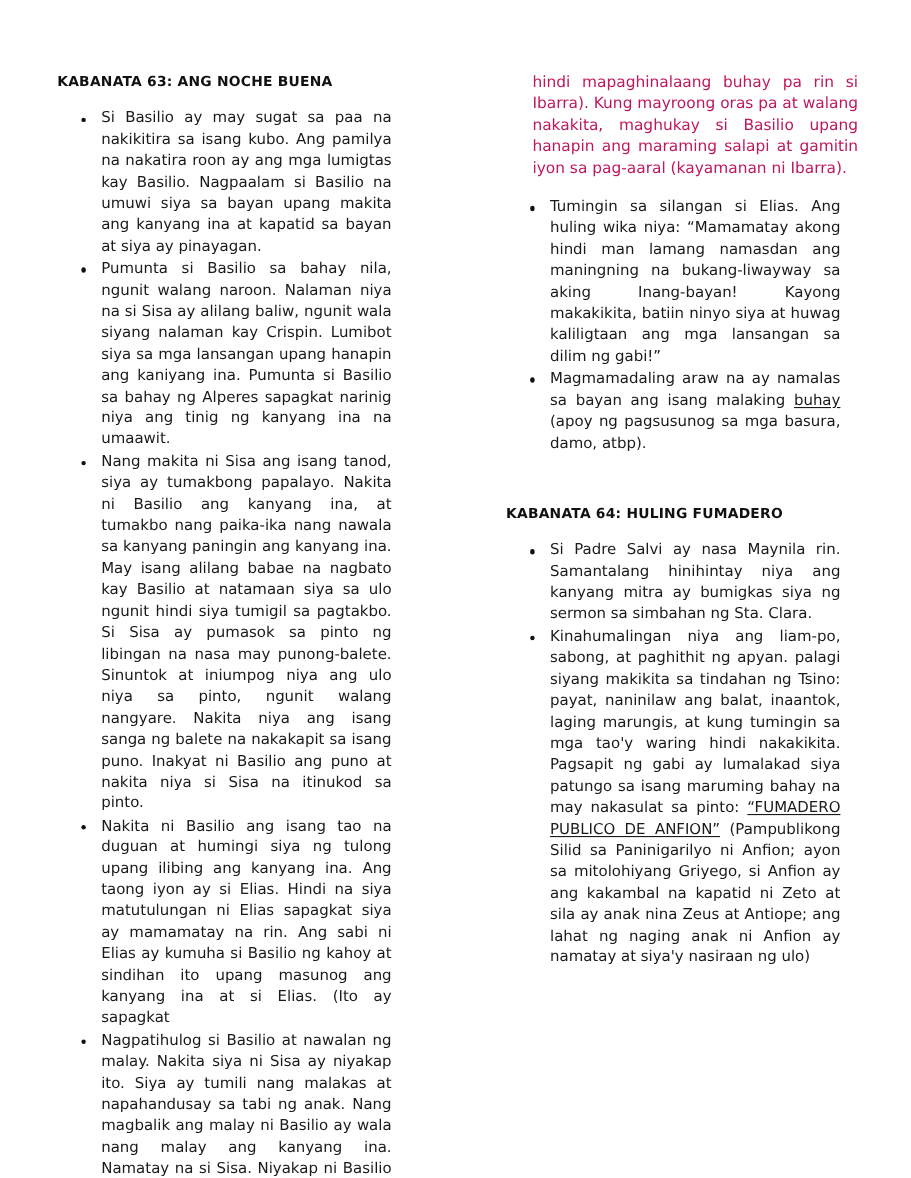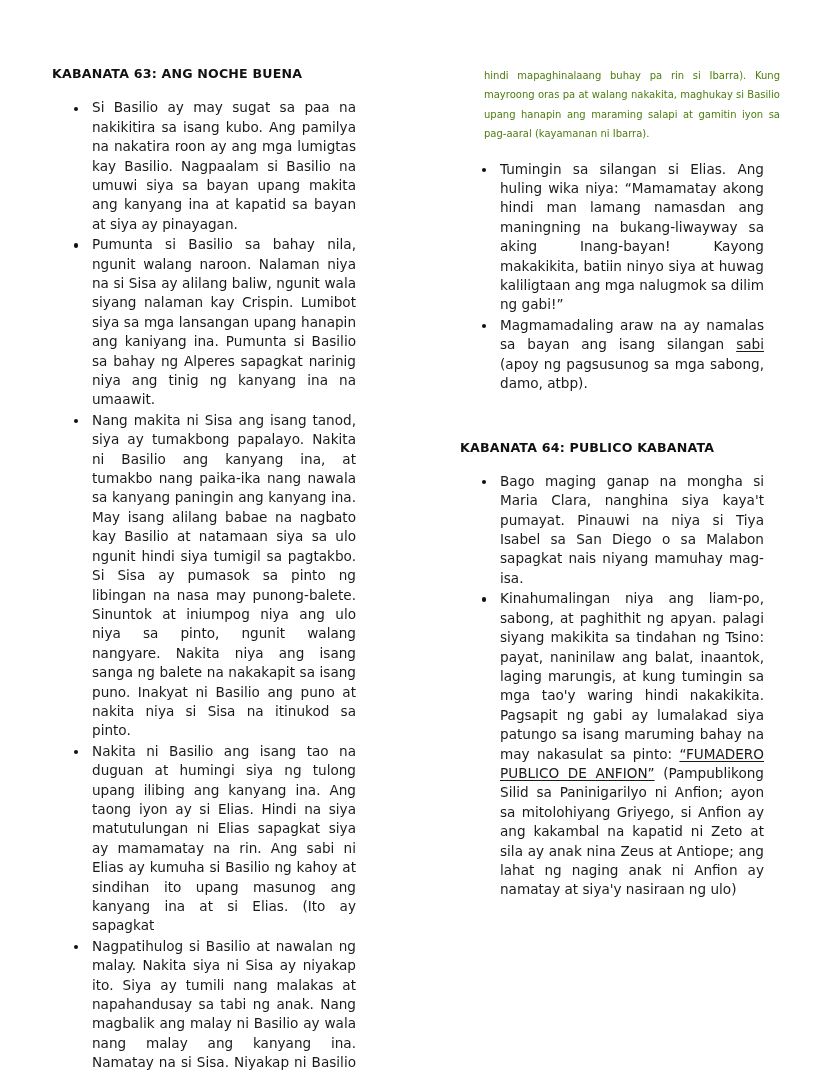--- a/index.html
+++ b/index.html
@@ -66,25 +66,25 @@
     top: 8.2px;
     width: 4.4px;
     height: 4.4px;
     border-radius: 50%;
     background: #111111;
   }
   
   p.cont {
     margin: 0;
     padding-left: 24px;
-    font-size: 10px;
+    font-size: 14px;
     line-height: 19.4px;
     text-align: justify;
     text-justify: inter-word;
-    color: #4d7c0f;
+    color: #be185d;
   }
   .u {
     text-decoration: underline;
     text-underline-offset: 2px;
   }
   .spacer-sm { height: 10px; }
 </style>
 </head>
 <body>
 
@@ -98,25 +98,25 @@
           <li>Pumunta si Basilio sa bahay nila, ngunit walang naroon. Nalaman niya na si Sisa ay alilang baliw, ngunit wala siyang nalaman kay Crispin. Lumibot siya sa mga lansangan upang hanapin ang kaniyang ina. Pumunta si Basilio sa bahay ng Alperes sapagkat narinig niya ang tinig ng kanyang ina na umaawit.</li>
           <li>Nang makita ni Sisa ang isang tanod, siya ay tumakbong papalayo. Nakita ni Basilio ang kanyang ina, at tumakbo nang paika-ika nang nawala sa kanyang paningin ang kanyang ina. May isang alilang babae na nagbato kay Basilio at natamaan siya sa ulo ngunit hindi siya tumigil sa pagtakbo. Si Sisa ay pumasok sa pinto ng libingan na nasa may punong-balete. Sinuntok at iniumpog niya ang ulo niya sa pinto, ngunit walang nangyare. Nakita niya ang isang sanga ng balete na nakakapit sa isang puno. Inakyat ni Basilio ang puno at nakita niya si Sisa na itinukod sa pinto.</li>
           <li>Nakita ni Basilio ang isang tao na duguan at humingi siya ng tulong upang ilibing ang kanyang ina. Ang taong iyon ay si Elias. Hindi na siya matutulungan ni Elias sapagkat siya ay mamamatay na rin. Ang sabi ni Elias ay kumuha si Basilio ng kahoy at sindihan ito upang masunog ang kanyang ina at si Elias. (Ito ay sapagkat</li>
           <li>Nagpatihulog si Basilio at nawalan ng malay. Nakita siya ni Sisa ay niyakap ito. Siya ay tumili nang malakas at napahandusay sa tabi ng anak. Nang magbalik ang malay ni Basilio ay wala nang malay ang kanyang ina. Namatay na si Sisa. Niyakap ni Basilio ang bangkay ng kanyang ina ay siya'y tumangis nang buong kapaitan.</li>
         </ul>
     </div>
 
     <div class="column">
       <p class="cont">hindi mapaghinalaang buhay pa rin si Ibarra). Kung mayroong oras pa at walang nakakita, maghukay si Basilio upang hanapin ang maraming salapi at gamitin iyon sa pag-aaral (kayamanan ni Ibarra).</p>
       <ul class="bullets" id="right-bullets-pre">
-          <li><span>Tumingin sa silangan si Elias. Ang huling wika niya: “Mamamatay akong hindi man lamang namasdan ang maningning na bukang-liwayway sa aking Inang-bayan! Kayong makakikita, batiin ninyo siya at huwag kaliligtaan ang mga nalugmok sa dilim ng gabi!”</span></li>
-          <li><span>Magmamadaling araw na ay namalas sa bayan ang isang silangan </span><span class="u">sabi</span><span> (apoy ng pagsusunog sa mga sabong, damo, atbp).</span></li>
+          <li><span>Tumingin sa silangan si Elias. Ang huling wika niya: “Mamamatay akong hindi man lamang namasdan ang maningning na bukang-liwayway sa aking Inang-bayan! Kayong makakikita, batiin ninyo siya at huwag kaliligtaan ang mga lansangan sa dilim ng gabi!”</span></li>
+          <li><span>Magmamadaling araw na ay namalas sa bayan ang isang malaking </span><span class="u">buhay</span><span> (apoy ng pagsusunog sa mga basura, damo, atbp).</span></li>
         </ul>
       <div class="spacer-sm"></div>
-      <h2 class="chapter-heading heading-spaced">KABANATA 64: PUBLICO KABANATA</h2>
+      <h2 class="chapter-heading heading-spaced">KABANATA 64: HULING FUMADERO</h2>
       <ul class="bullets" id="right-bullets-post">
-          <li><span>Bago maging ganap na mongha si Maria Clara, nanghina siya kaya't pumayat. Pinauwi na niya si Tiya Isabel sa San Diego o sa Malabon sapagkat nais niyang mamuhay mag-isa.</span></li>
+          <li><span>Si Padre Salvi ay nasa Maynila rin. Samantalang hinihintay niya ang kanyang mitra ay bumigkas siya ng sermon sa simbahan ng Sta. Clara.</span></li>
           <li><span>Kinahumalingan niya ang liam-po, sabong, at paghithit ng apyan. palagi siyang makikita sa tindahan ng Tsino: payat, naninilaw ang balat, inaantok, laging marungis, at kung tumingin sa mga tao'y waring hindi nakakikita. Pagsapit ng gabi ay lumalakad siya patungo sa isang maruming bahay na may nakasulat sa pinto: </span><span class="u">“FUMADERO PUBLICO DE ANFION”</span><span> (Pampublikong Silid sa Paninigarilyo ni Anfion; ayon sa mitolohiyang Griyego, si Anfion ay ang kakambal na kapatid ni Zeto at sila ay anak nina Zeus at Antiope; ang lahat ng naging anak ni Anfion ay namatay at siya'y nasiraan ng ulo)</span></li>
         </ul>
     </div>
 
   </div>
 </div>
 
 </body></html>

